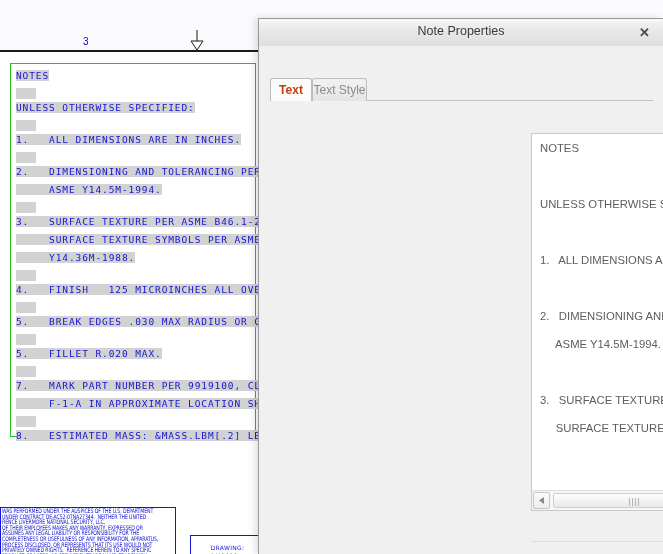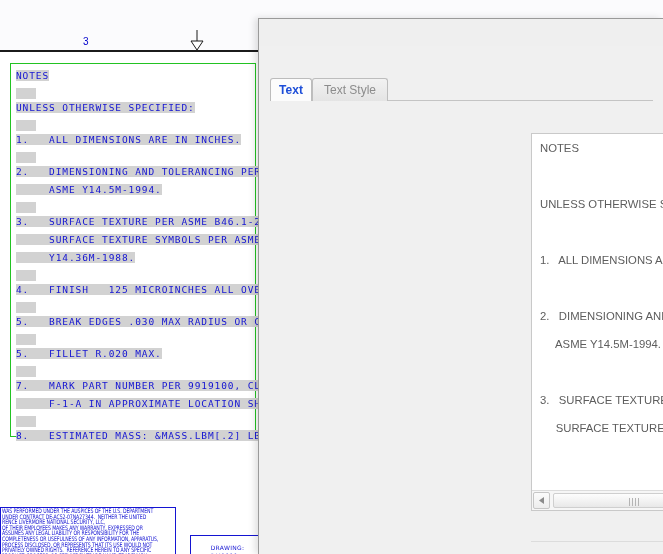--- a/index.html
+++ b/index.html
@@ -93,26 +93,26 @@
 
   
   #tabstrip{position:absolute;left:11px;top:32px;width:383px;height:23px;}
   .tab{
     position:absolute;top:0;height:23px;box-sizing:border-box;
     font-size:12px;display:flex;align-items:center;justify-content:center;
     border:1px solid #bdbdbd;border-bottom:none;cursor:pointer;
     border-radius:3px 3px 0 0;
   }
   .tab.active{
-    background:#fcfcfc;color:#1d4ed8;font-weight:bold;
+    background:#fcfcfc;color:#c2410c;font-weight:bold;
     left:0;width:42px;z-index:3;border-color:#bcbcbc;
   }
   .tab.inactive{
     background:linear-gradient(to bottom,#f2f2f2,#e4e4e4);color:#8c8c8c;
-    left:42px;width:76px;z-index:2;
+    left:42px;width:55px;z-index:2;
   }
   #tab-underline{
     position:absolute;left:11px;top:54px;width:383px;height:1px;background:#c4c4c4;z-index:1;
   }
 
   
   #textarea-panel{
     position:absolute;left:272px;top:87px;width:248px;height:378px;
     background:#ffffff;border:1px solid #c9c9c9;box-sizing:border-box;
   }
@@ -213,20 +213,25 @@
       </div>
 
     </div>
 
     <div class="vline" style="left:264px;top:483px;height:71px;"></div>
   </div>
 </div>
 
 <div id="dialog">
 
+  <div id="titlebar">
+    <div class="tbar-inner"></div>
+    <div id="dialog-title">Note Properties</div>
+    <div id="close-btn">✕</div>
+  </div>
 
   <div id="dialog-body">
 
     <div id="tab-underline"></div>
     <div id="tabstrip">
       <div class="tab active">Text</div>
       <div class="tab inactive">Text Style</div>
     </div>
 
     <div id="textarea-panel">

